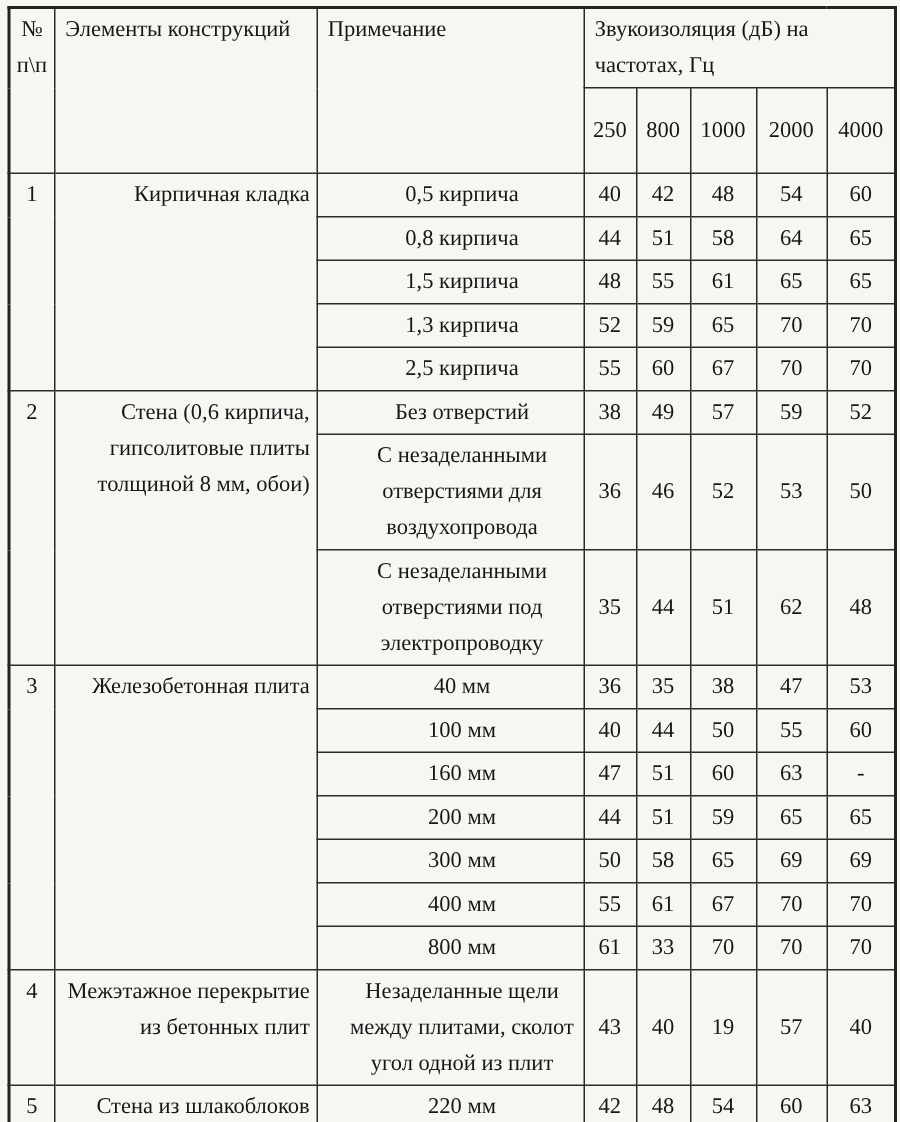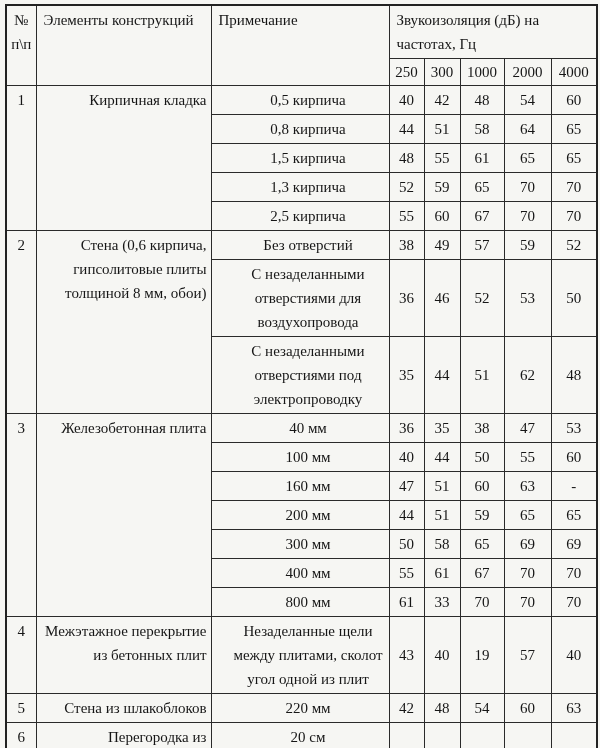--- a/index.html
+++ b/index.html
@@ -47,21 +47,21 @@
   }
   .c-hd-num {
     vertical-align: top;
     text-align: center;
     padding: 2px 1px;
     white-space: pre-line;
   }
   .c-hd-freq {
     text-align: center;
     vertical-align: middle;
-    padding: 1px 0;
+    padding: 16px 0;
   }
   .c-num {
     text-align: center;
     vertical-align: top;
     padding: 2px 1px;
   }
   .c-el {
     text-align: right;
     vertical-align: top;
     padding: 2px 4px 2px 7px;
@@ -98,21 +98,21 @@
       <tr>
         <th class="c-hd-num" rowspan="2">№
 п\п</th>
         <th class="c-hd-text" rowspan="2">Элементы конструкций</th>
         <th class="c-hd-text" rowspan="2">Примечание</th>
         <th class="c-hd-text" colspan="5">Звукоизоляция (дБ) на
 частотах, Гц</th>
       </tr>
       <tr>
         <th class="c-hd-freq">250</th>
-        <th class="c-hd-freq">300</th>
+        <th class="c-hd-freq">800</th>
         <th class="c-hd-freq">1000</th>
         <th class="c-hd-freq">2000</th>
         <th class="c-hd-freq">4000</th>
       </tr>
     </thead>
     <tbody>
         <tr>
           <td class="c-num" rowspan="5">1</td>
           <td class="c-el" rowspan="5">Кирпичная кладка</td>
           <td class="c-note">0,5 кирпича</td>

